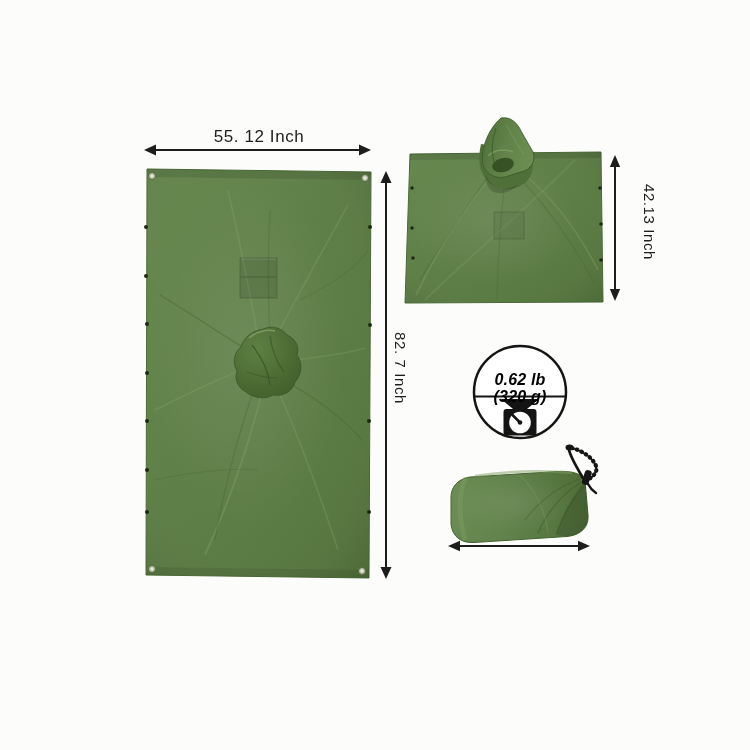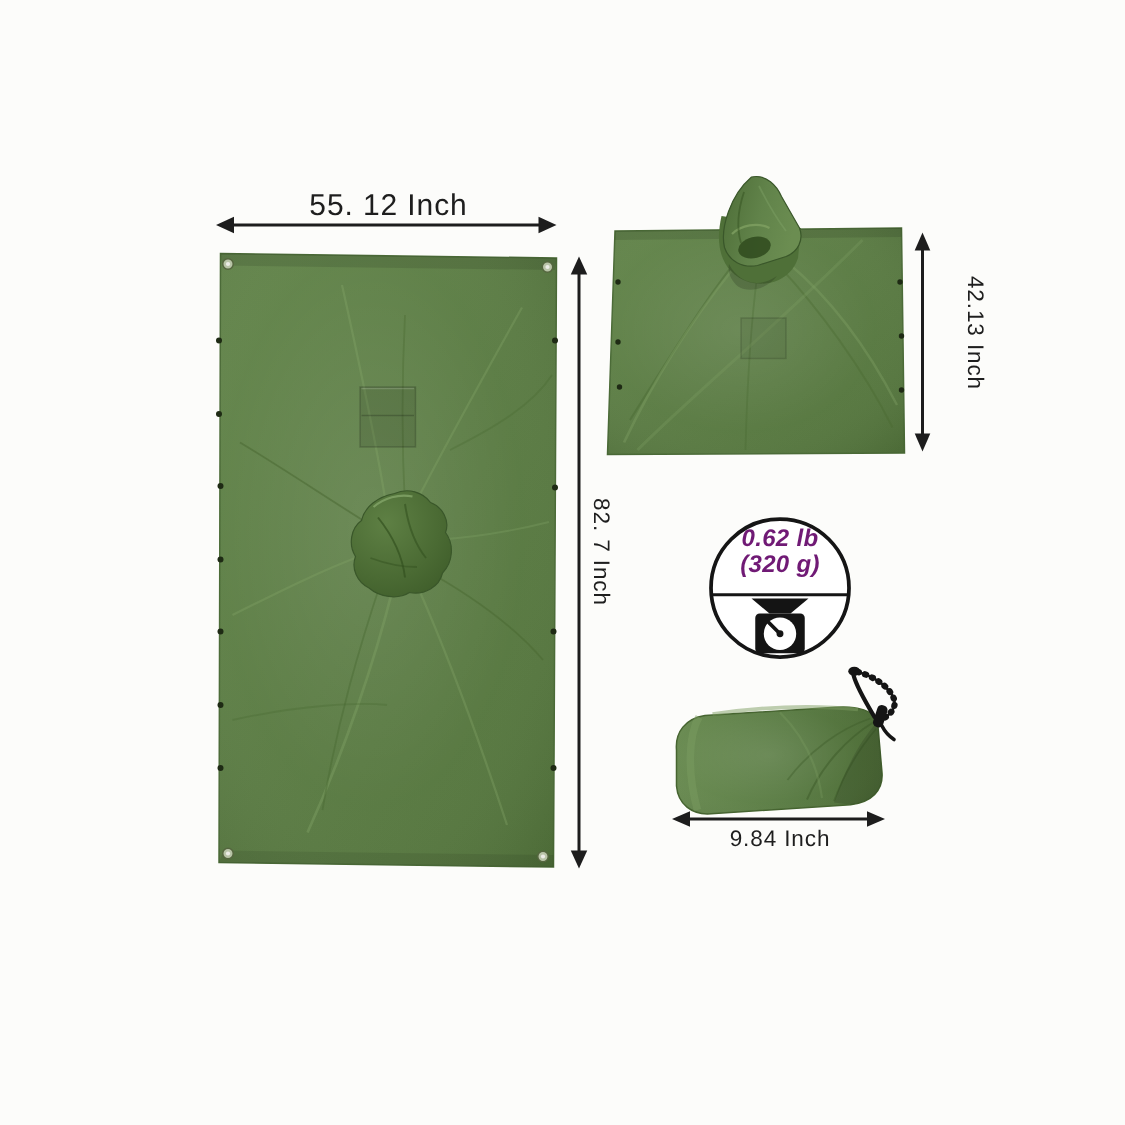--- a/index.html
+++ b/index.html
@@ -10,38 +10,38 @@
     overflow:hidden;
   }
   .stage{
     position:relative;
     width:750px;height:750px;
     background:#fcfcfa;
   }
   .stage svg{position:absolute;left:0;top:0;}
   .lbl{
     position:absolute;
-    font-size:20px;
+    font-size:17px;
     line-height:18px;
     color:#1e1e1e;
     letter-spacing:.6px;
     text-align:center;
     white-space:nowrap;
   }
   .lbl.big{font-size:15px;}
   .rot{transform:rotate(90deg);}
   .weight-text{
     position:absolute;
-    left:453px;top:352px;width:134px;
+    left:453px;top:372px;width:134px;
     text-align:center;
     font-style:italic;
     font-weight:bold;
     font-size:16px;
     line-height:16.5px;
-    color:#701a75;
+    color:#000000;
     letter-spacing:.2px;
   }
 </style>
 </head>
 <body>
 
 <div class="stage">
 
   <svg width="750" height="750" viewBox="0 0 750 750">
     <defs>
@@ -231,19 +231,18 @@
       <polygon points="590,546 578,540.8 578,551.2" stroke="none"></polygon>
     </g>
   </svg>
 
   <div class="lbl" style="left:147px;top:128px;width:224px;">55. 12 Inch</div>
 
   <div class="lbl big rot" style="left:340px;top:359px;width:120px;">82. 7 Inch</div>
 
   <div class="lbl big rot" style="left:589px;top:213px;width:120px;">42.13 Inch</div>
 
-  <div class="lbl big" style="left:455px;top:551px;width:130px;">9.84 Inch</div>
 
   <div class="weight-text">
     <div>0.62 lb</div>
     <div>(320 g)</div>
   </div>
 </div>
 
 </body></html>

